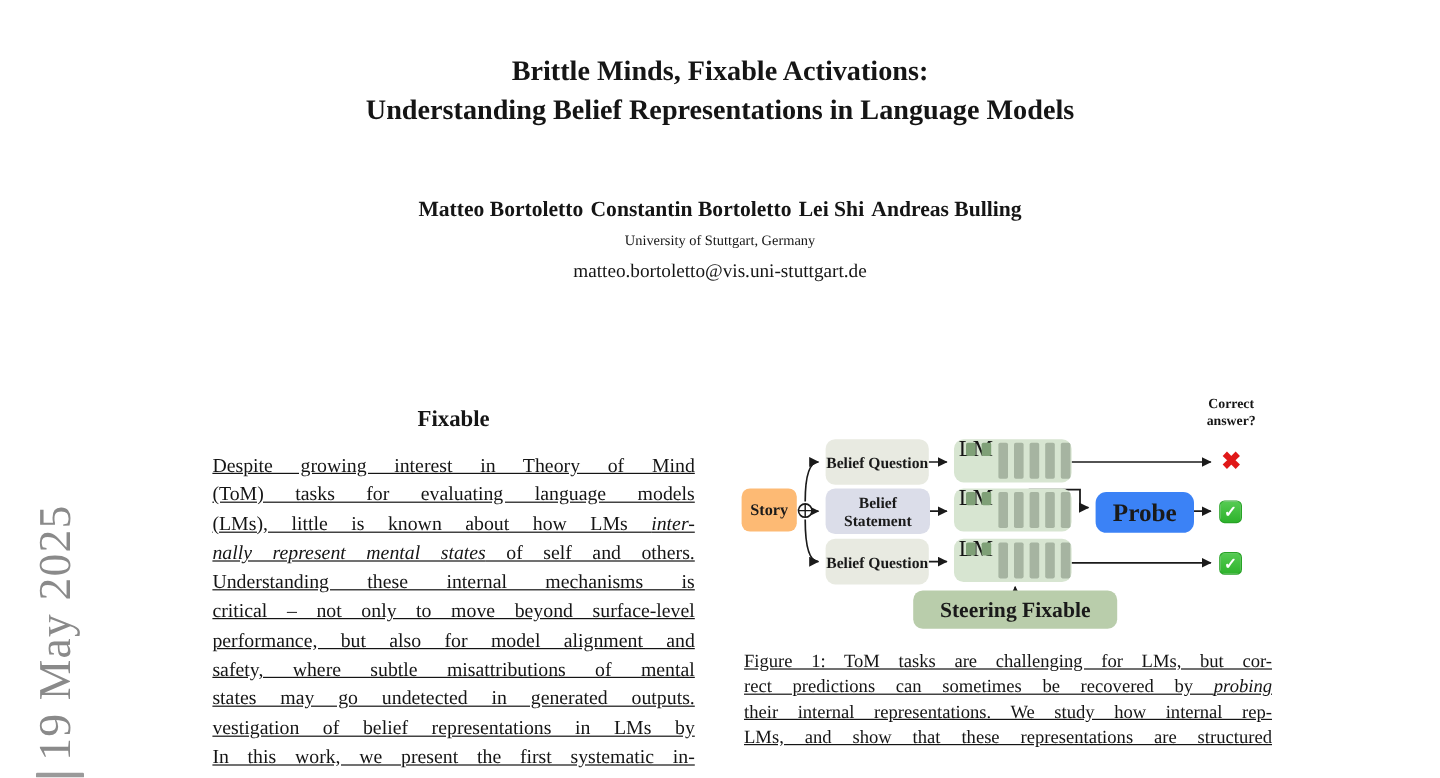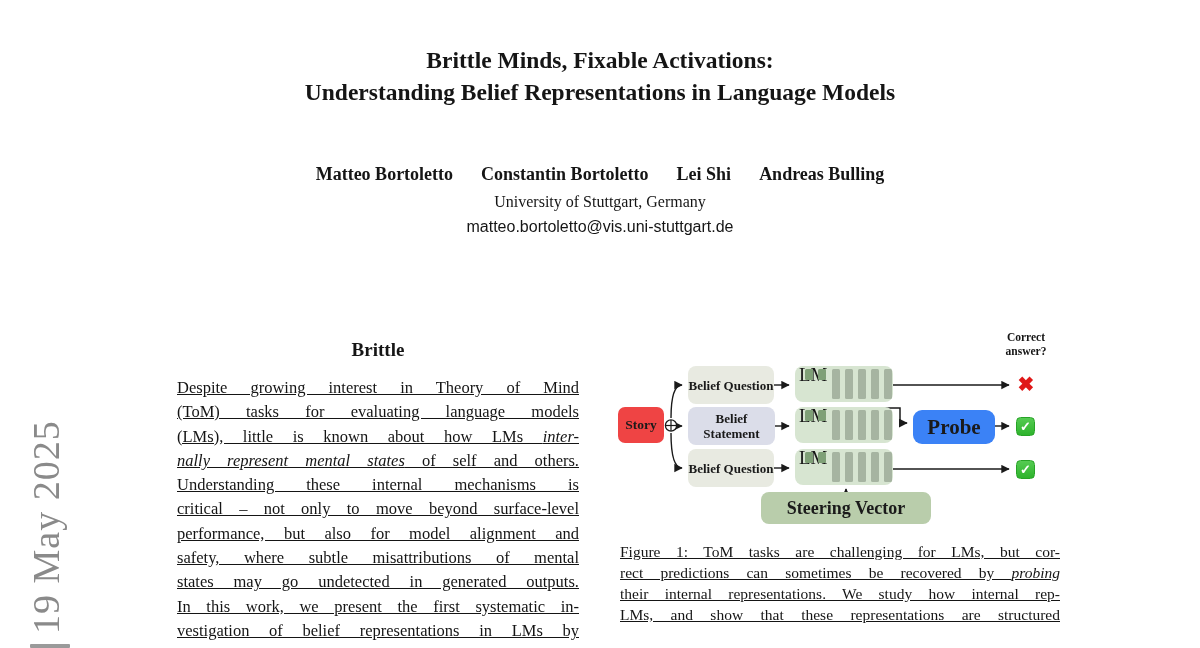--- a/index.html
+++ b/index.html
@@ -7,45 +7,45 @@
   body {
     position:relative; width:1200px; height:648px; overflow:hidden;
     background:#ffffff; color:#151515;
     font-family:"Liberation Serif", serif;
   }
   
   .paper-title { position:absolute; left:0; right:0; top:44px; text-align:center;
     font-size:23.5px; font-weight:bold; line-height:32px; }
   .authors-row { position:absolute; left:0; right:0; top:164px; text-align:center;
     font-size:18px; font-weight:bold; }
-  .authors-row span { margin:0 14px; }
-  .affiliation { position:absolute; left:0; right:0; top:193px; text-align:center; font-size:16px; }
+  .authors-row span { margin:0 3px; }
+  .affiliation { position:absolute; left:0; right:0; top:193px; text-align:center; font-size:12px; }
   .email { position:absolute; left:0; right:0; top:218px; text-align:center;
-    font-family:Liberation Sans, sans-serif; font-size:16px; }
+    font-family:Liberation Serif, serif; font-size:16px; }
   
   .arxiv-date { position:absolute; left:24px; top:634px; transform-origin:0 0;
     transform:rotate(-90deg); font-size:38px; color:#8a8a8a; white-space:nowrap;
     letter-spacing:1px; }
   .arxiv-frag { position:absolute; left:30px; top:644px; width:40px; height:4px;
     background:#9a9a9a; border-radius:1px; }
   
   .abstract-head { position:absolute; left:177px; width:402px; top:339px;
     text-align:center; font-size:19px; font-weight:bold; }
   .abstract-body { position:absolute; left:177px; width:402px; top:376px;
     font-size:16.5px; line-height:24.3px; }
   .jline { text-align:justify; text-align-last:justify;text-decoration:underline; }
   .it { font-style:italic; }
   
   .fig-caption { position:absolute; left:620px; width:440px; top:541px;
     font-size:15.5px; line-height:21px; }
   
   .figure { position:absolute; left:618px; top:330px; width:562px; height:202px; }
   .figure .box { position:absolute; display:flex; align-items:center; justify-content:center;
     text-align:center; font-weight:bold; color:#1a1a1a; }
-  .story-box { left:0; top:77px; width:46px; height:36px; background:#ef4444; border-radius:7px; font-size:13.5px; }
+  .story-box { left:0; top:77px; width:46px; height:36px; background:#fdba74; border-radius:7px; font-size:13.5px; }
   .bq1 { left:70px; top:36px; width:86px; height:38px; }
   .bs  { left:70px; top:77px; width:87px; height:38px; background:#dbdde9 !important; }
   .bq2 { left:70px; top:119px; width:86px; height:38px; }
   .belief { background:#e8eae1; border-radius:8px; font-size:13px; line-height:15px; }
   .lm-box { position:absolute; left:177px; width:98px; height:36px; background:#d7e5d1; border-radius:8px; }
   .lm1 { top:36px; } .lm2 { top:77px; } .lm3 { top:119px; }
   .lm-label { position:absolute; left:4px; bottom:16px; font-size:19px; font-weight:normal; }
   .bar { position:absolute; top:3px; width:8px; border-radius:1.5px; background:#a6b4a1; height:30px; }
   .bar.stub { background:#7fa077; height:11px; }
   .b1{left:10px;} .b2{left:23px;} .b3{left:37px;} .b4{left:50px;} .b5{left:63px;} .b6{left:76px;} .b7{left:89px;}
@@ -70,33 +70,33 @@
 <div class="paper-title">
   <div>Brittle Minds, Fixable Activations:</div>
   <div>Understanding Belief Representations in Language Models</div>
 </div>
 <div class="authors-row">
   <span>Matteo Bortoletto</span><span>Constantin Bortoletto</span><span>Lei Shi</span><span>Andreas Bulling</span>
 </div>
 <div class="affiliation">University of Stuttgart, Germany</div>
 <div class="email">matteo.bortoletto@vis.uni-stuttgart.de</div>
 
-<div class="abstract-head">Brittle</div>
+<div class="abstract-head">Fixable</div>
 <div class="abstract-body">
     <div class="jline"><span>Despite growing interest in Theory of Mind</span></div>
     <div class="jline"><span>(ToM) tasks for evaluating language models</span></div>
     <div class="jline"><span>(LMs), little is known about how LMs </span><span class="it">inter-</span></div>
     <div class="jline"><span class="it">nally represent mental states</span><span> of self and others.</span></div>
     <div class="jline"><span>Understanding these internal mechanisms is</span></div>
     <div class="jline"><span>critical – not only to move beyond surface-level</span></div>
     <div class="jline"><span>performance, but also for model alignment and</span></div>
     <div class="jline"><span>safety, where subtle misattributions of mental</span></div>
     <div class="jline"><span>states may go undetected in generated outputs.</span></div>
+    <div class="jline"><span>vestigation of belief representations in LMs by</span></div>
     <div class="jline"><span>In this work, we present the first systematic in-</span></div>
-    <div class="jline"><span>vestigation of belief representations in LMs by</span></div>
     <div class="jline"><span>probing models across different scales, training</span></div>
   </div>
 
 <div class="figure">
 
   <svg class="fig-svg" viewBox="0 0 562 202">
     <defs>
       <marker id="ah" markerWidth="7" markerHeight="7" refX="5.5" refY="3" orient="auto">
         <path d="M0,0 L6,3 L0,6 Z" fill="#1a1a1a"></path>
       </marker>
@@ -158,21 +158,21 @@
     <i class="bar stub b1"></i>
       <i class="bar stub b2"></i>
       <i class="bar b3"></i>
       <i class="bar b4"></i>
       <i class="bar b5"></i>
       <i class="bar b6"></i>
       <i class="bar b7"></i>
   </div>
 
   <div class="box probe-box">Probe</div>
-  <div class="box steer-box">Steering Vector</div>
+  <div class="box steer-box">Steering Fixable</div>
 
   <div class="correct-label">
     <div>Correct</div>
     <div>answer?</div>
   </div>
 
   <div class="xmark">✖</div>
   <div class="checkmark ck1">✓</div>
   <div class="checkmark ck2">✓</div>
 </div>

